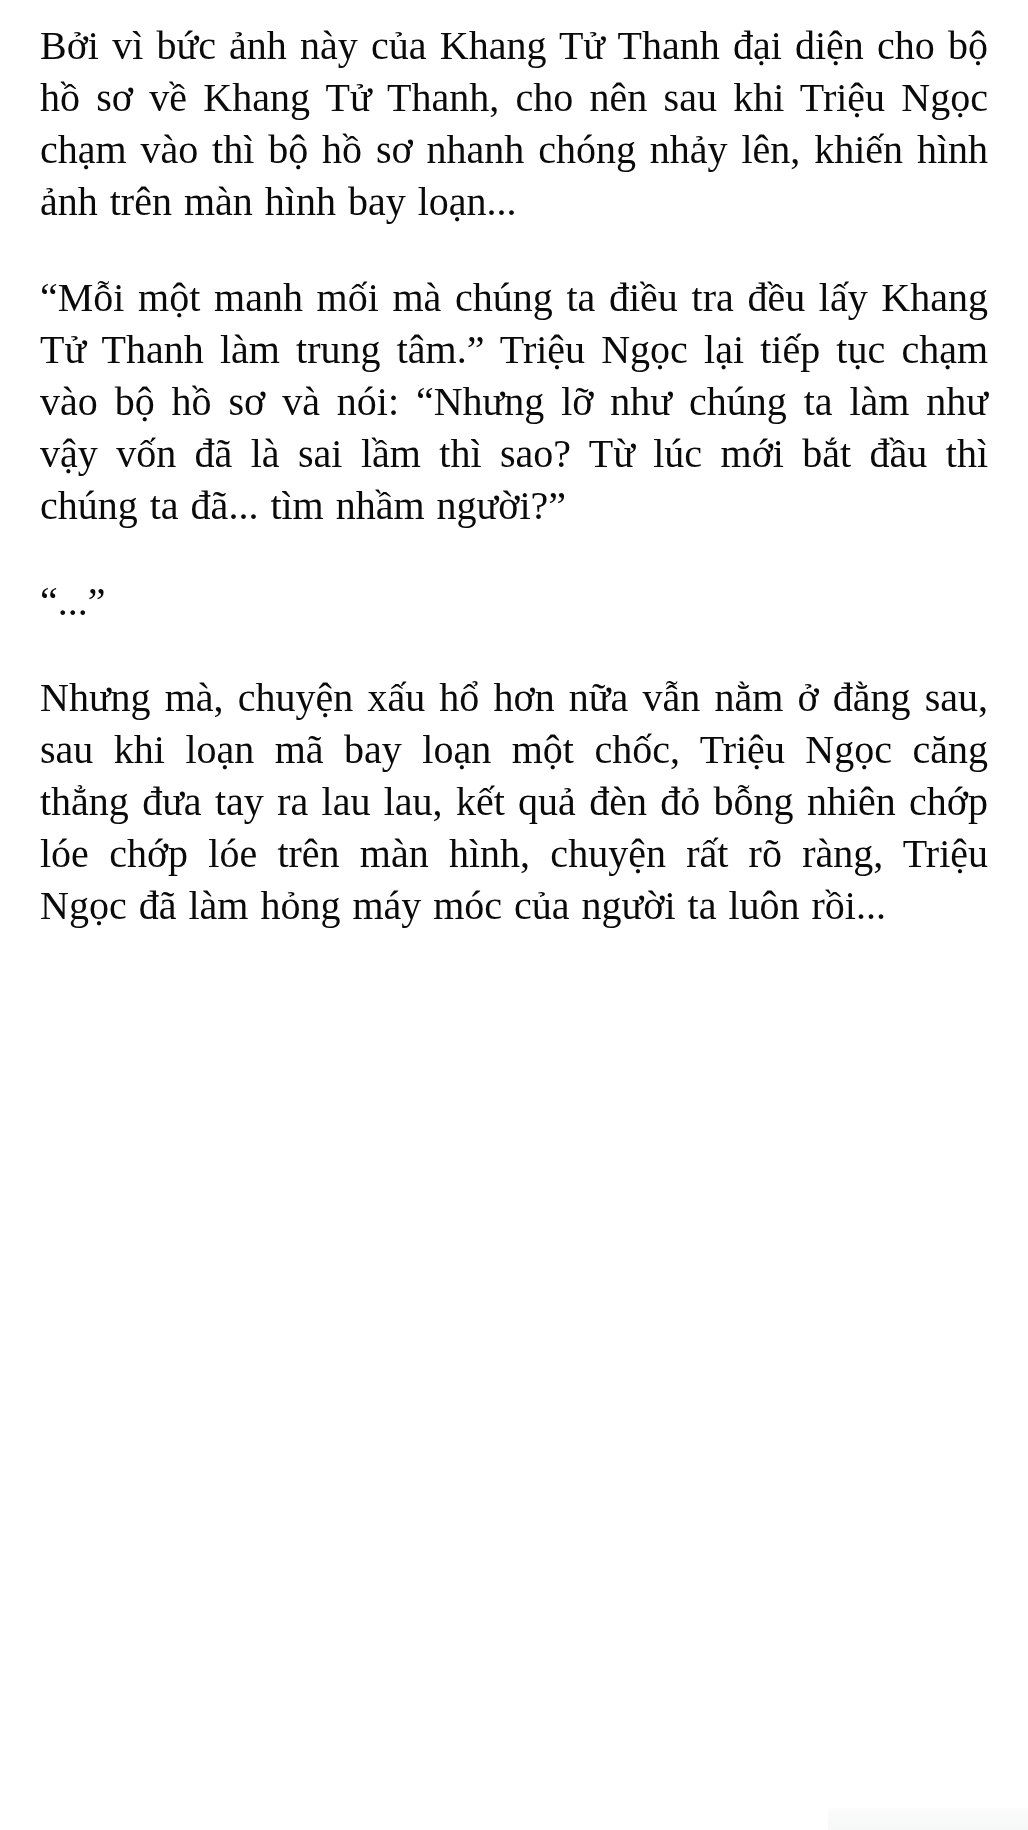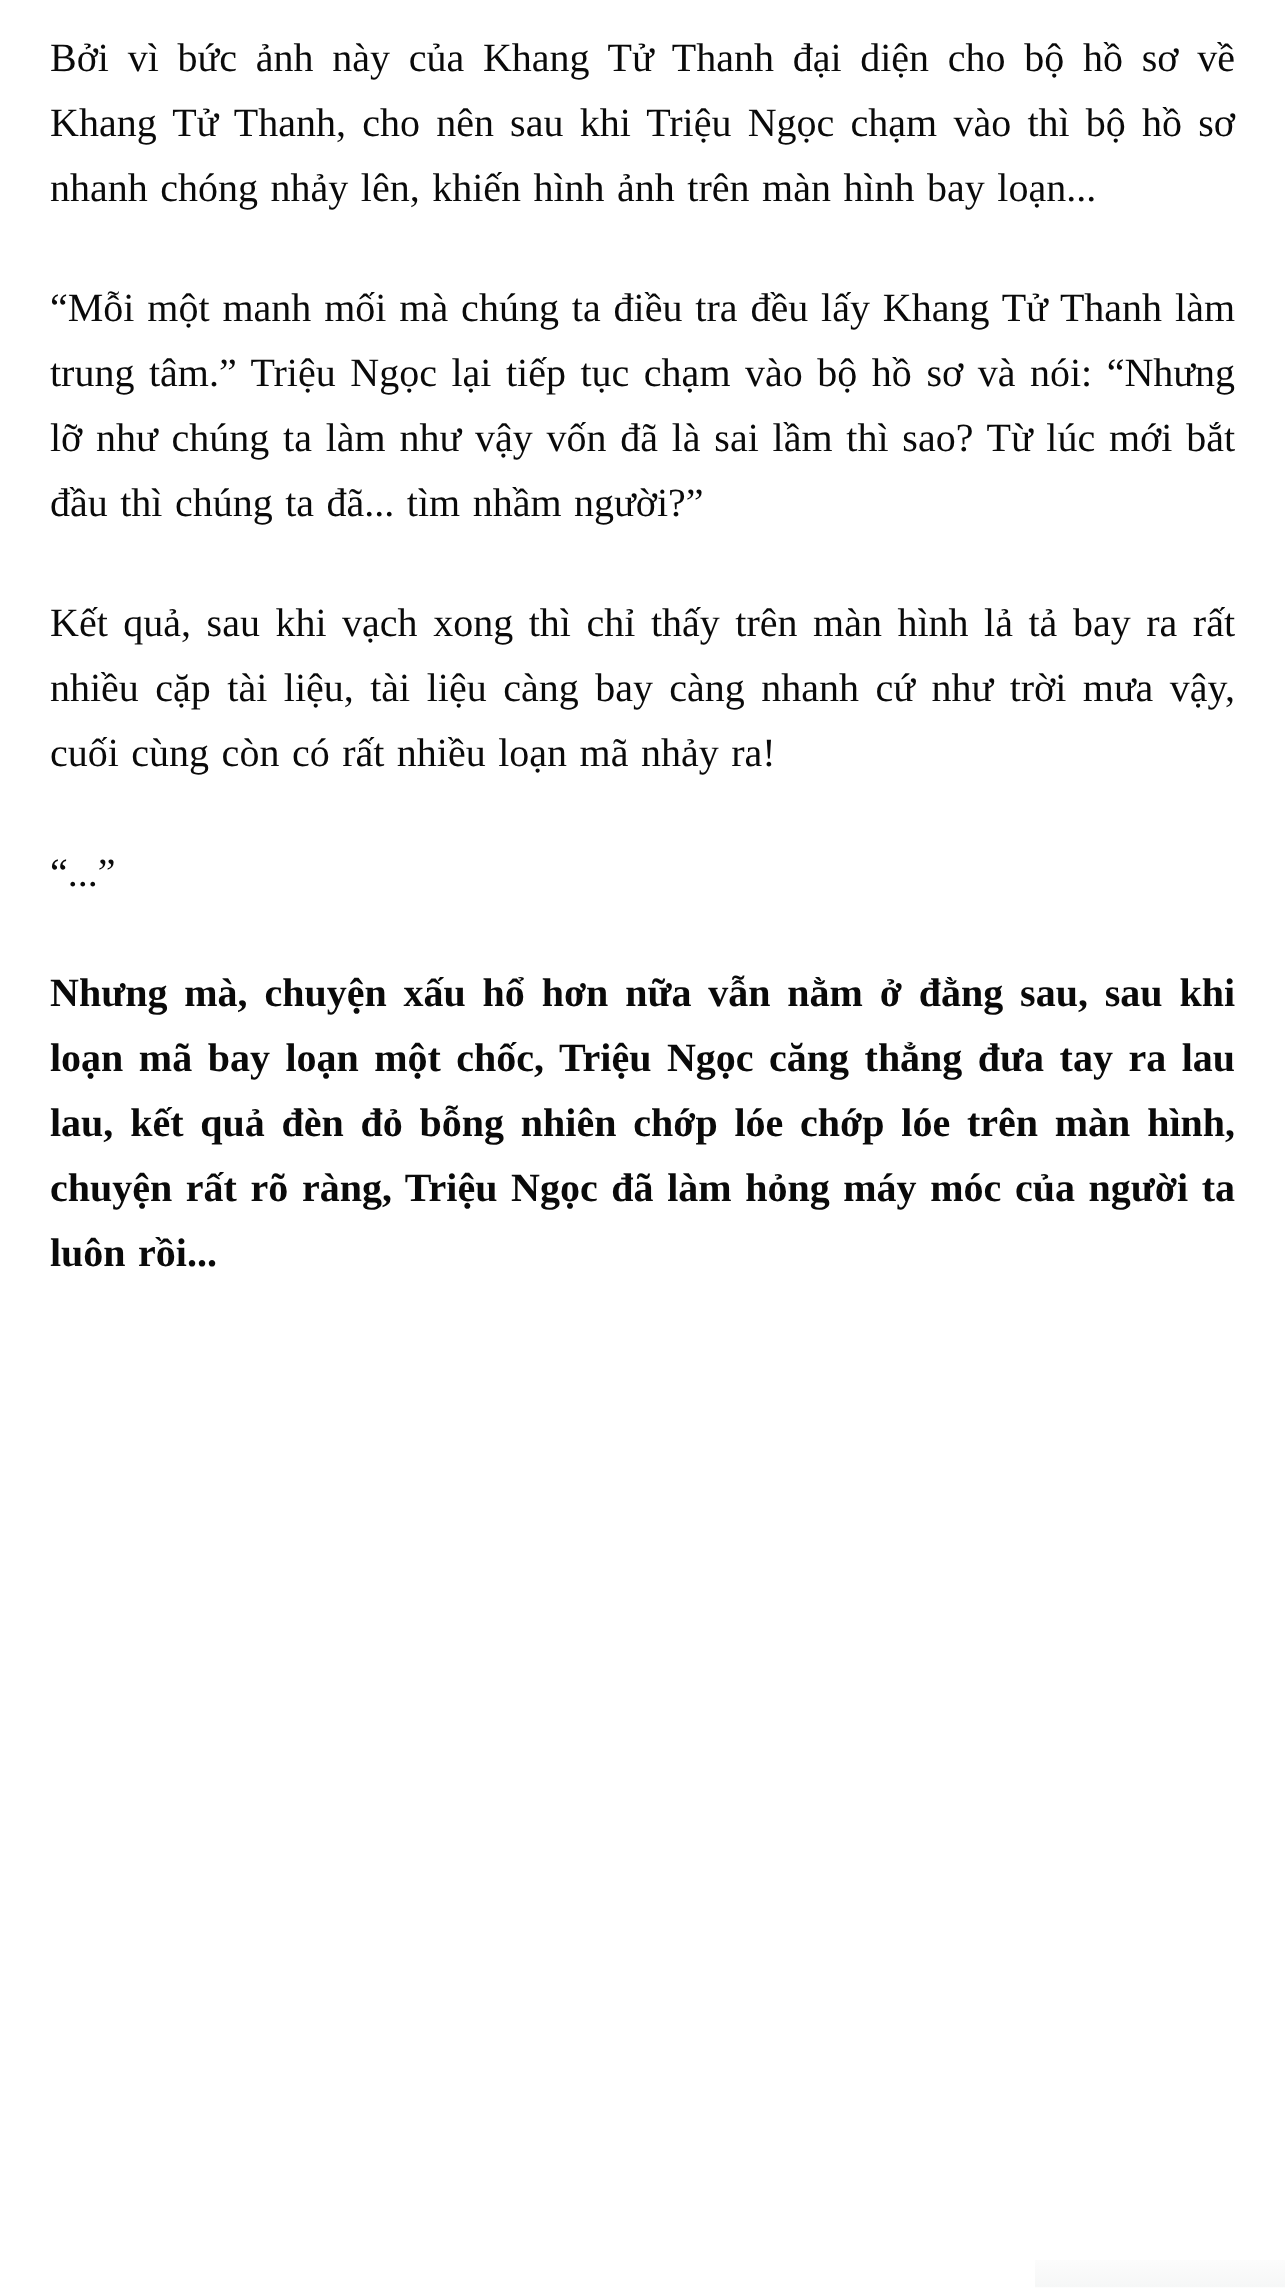--- a/index.html
+++ b/index.html
@@ -16,47 +16,45 @@
     position: relative;
   }
   .page {
     box-sizing: border-box;
     width: 1028px;
     height: 1830px;
     padding: 20px 40px 0 40px;
   }
   .para {
     margin: 0 0 44px 0;
-    font-size: 32px;
+    font-size: 40px;
     line-height: 52px;
     text-align: justify;
     text-justify: inter-word;
     word-spacing: 2px;
     letter-spacing: 0px;
     font-weight: 400;
   }
   .para:last-of-type {
     margin-bottom: 0;
-    font-weight: bold;
   }
   
   .page-shadow {
     position: absolute;
     right: 0;
     bottom: 0;
     width: 200px;
     height: 22px;
     background: linear-gradient(180deg, #fcfcfc 0%, #f6f7f7 100%);
     pointer-events: none;
   }
 </style>
 </head>
 <body style="background: rgb(255, 255, 255); color: rgb(10, 10, 10);">
 
 <div class="page">
   <p class="para">Bởi vì bức ảnh này của Khang Tử Thanh đại diện cho bộ hồ sơ về Khang Tử Thanh, cho nên sau khi Triệu Ngọc chạm vào thì bộ hồ sơ nhanh chóng nhảy lên, khiến hình ảnh trên màn hình bay loạn...</p>
   <p class="para">“Mỗi một manh mối mà chúng ta điều tra đều lấy Khang Tử Thanh làm trung tâm.” Triệu Ngọc lại tiếp tục chạm vào bộ hồ sơ và nói: “Nhưng lỡ như chúng ta làm như vậy vốn đã là sai lầm thì sao? Từ lúc mới bắt đầu thì chúng ta đã... tìm nhầm người?”</p>
-  <p class="para">Kết quả, sau khi vạch xong thì chỉ thấy trên màn hình lả tả bay ra rất nhiều cặp tài liệu, tài liệu càng bay càng nhanh cứ như trời mưa vậy, cuối cùng còn có rất nhiều loạn mã nhảy ra!</p>
   <p class="para">“...”</p>
   <p class="para">Nhưng mà, chuyện xấu hổ hơn nữa vẫn nằm ở đằng sau, sau khi loạn mã bay loạn một chốc, Triệu Ngọc căng thẳng đưa tay ra lau lau, kết quả đèn đỏ bỗng nhiên chớp lóe chớp lóe trên màn hình, chuyện rất rõ ràng, Triệu Ngọc đã làm hỏng máy móc của người ta luôn rồi...</p>
 </div>
 
 <div class="page-shadow"></div>
 
 </body></html>

